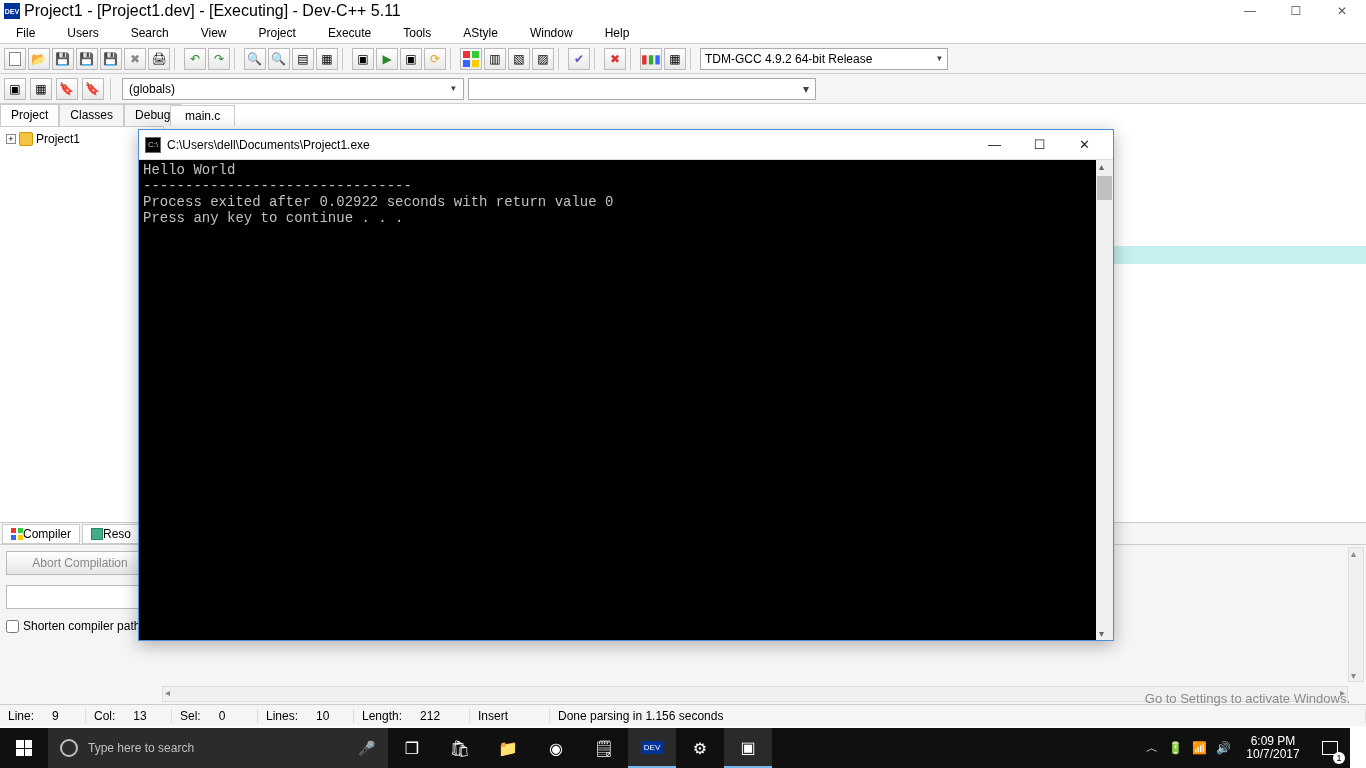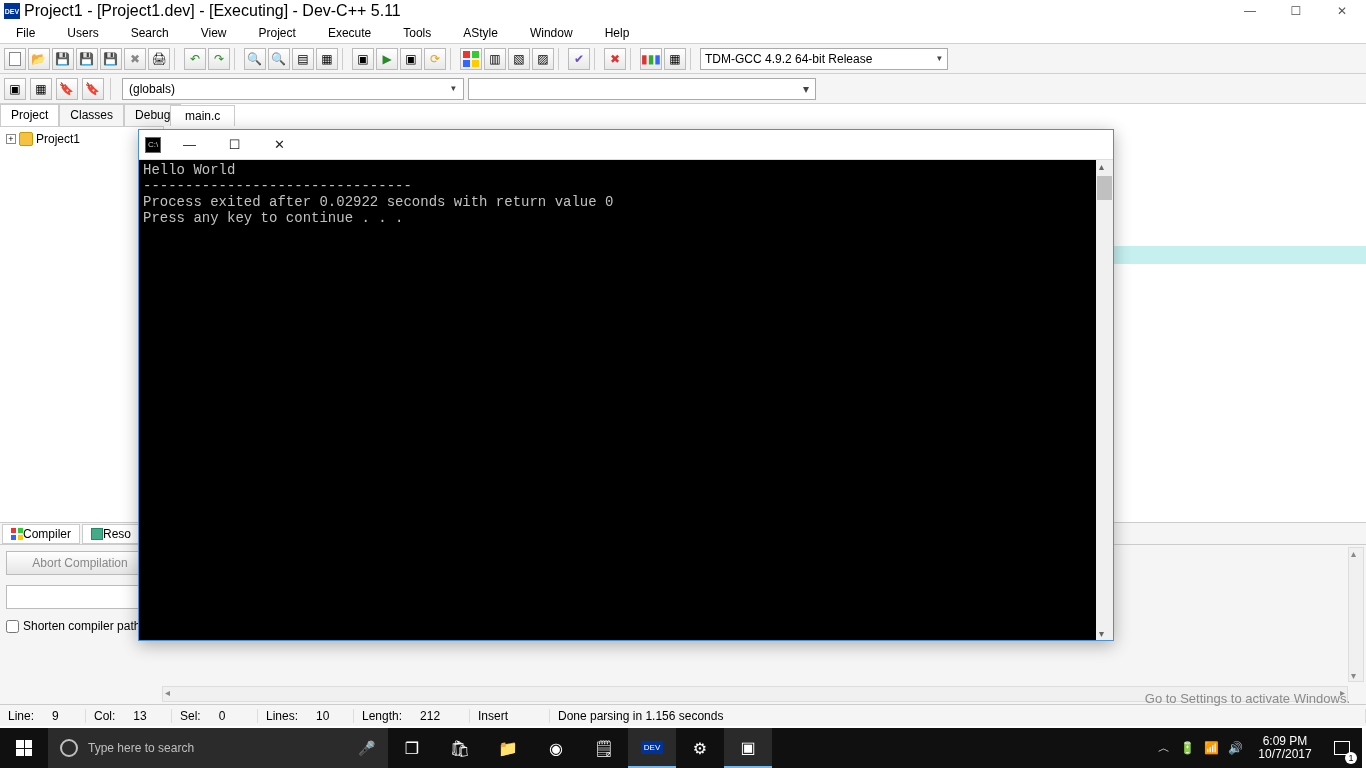--- a/index.html
+++ b/index.html
@@ -73,21 +73,21 @@
 .log-scroll-h { position:absolute; left:2px; right:18px; bottom:2px; height:16px; background:#f0f0f0; border:1px solid #ddd; }
 .log-scroll-h::before { content:"◂"; position:absolute; left:2px; top:0; font-size:10px; color:#888; }
 .log-scroll-h::after { content:"▸"; position:absolute; right:2px; top:0; font-size:10px; color:#888; }
 
 
 .status-bar { height:22px; border-top:1px solid #ccc; display:flex; align-items:center; background:#f5f5f5; font-size:12px; }
 .status-cell { padding:0 8px; border-right:1px solid #ddd; display:flex; gap:18px; }
 .status-cell.wide { flex:1; }
 
 
-.taskbar { position:absolute; left:0; right:4px; bottom:0; height:40px; background:#101010; display:flex; align-items:center; color:#fff; }
+.taskbar { position:absolute; left:0; right:16px; bottom:0; height:40px; background:#101010; display:flex; align-items:center; color:#fff; }
 .tb-start { width:48px; height:40px; display:flex; align-items:center; justify-content:center; cursor:pointer; }
 .win-logo { width:16px; height:16px; display:grid; grid-template:1fr 1fr/1fr 1fr; gap:1px; }
 .win-logo span { background:#fff; }
 .tb-search { flex:0 0 340px; height:40px; background:#2b2b2b; display:flex; align-items:center; padding:0 12px; color:#ccc; gap:10px; cursor:text; }
 .cortana { width:18px; height:18px; border:2px solid #bfbfbf; border-radius:50%; }
 .tb-search-txt { flex:1; color:#bfbfbf; }
 .mic { font-size:14px; color:#bfbfbf; }
 .tb-icons { display:flex; align-items:center; height:40px; }
 .tb-icon { width:48px; height:40px; display:flex; align-items:center; justify-content:center; cursor:pointer; font-size:16px; color:#fff; }
 .tb-icon.active { border-bottom:2px solid #76b9ed; background:#2a2a2a; }
@@ -345,20 +345,21 @@
     </div>
 </div>
 
 <div class="watermark">
   <div class="l2">Go to Settings to activate Windows.</div>
 </div>
 
 <div class="console-win">
   <div class="console-titlebar">
     <div class="console-ic">C:\</div>
+    <div class="console-title">C:\Users\dell\Documents\Project1.exe</div>
     <div class="cwin-btns">
       <div class="cwin-btn">—</div>
       <div class="cwin-btn">☐</div>
       <div class="cwin-btn close">✕</div>
     </div>
   </div>
   <div class="console-body">Hello World
 --------------------------------
 Process exited after 0.02922 seconds with return value 0
 Press any key to continue . . .</div>

